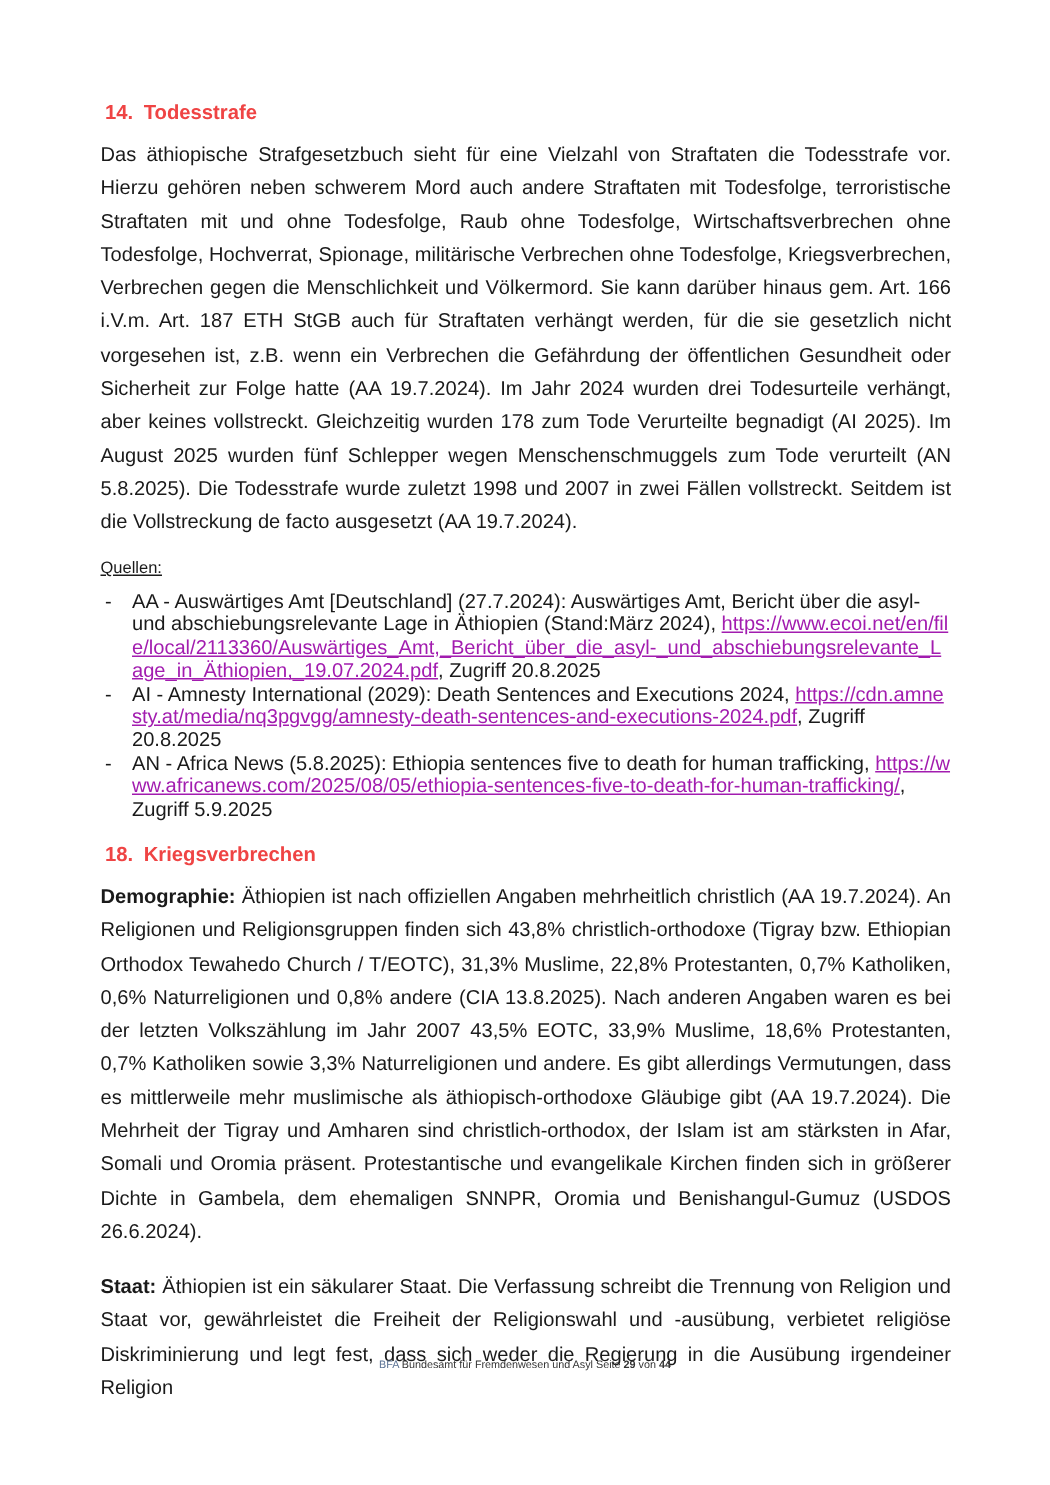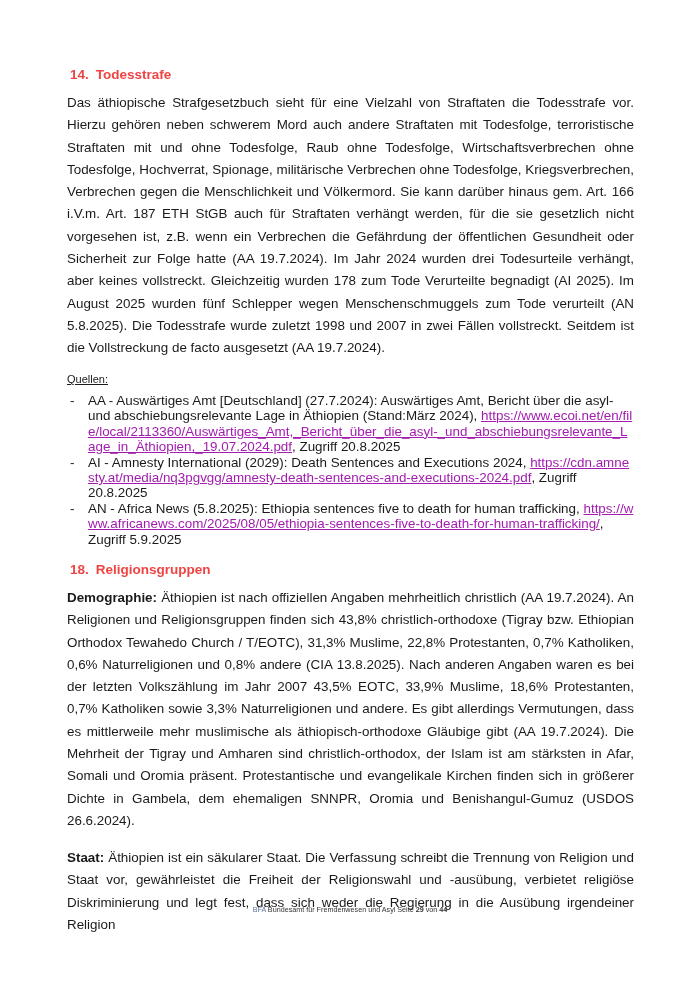--- a/index.html
+++ b/index.html
@@ -57,21 +57,21 @@
       <span class="dash">-</span>
       <span>AI - Amnesty International (2029): Death Sentences and Executions 2024, </span><a class="link" href="#">https://cdn.amnesty.at/media/nq3pgvgg/amnesty-death-sentences-and-executions-2024.pdf</a><span>, Zugriff 20.8.2025</span>
     </li>
     <li>
       <span class="dash">-</span>
       <span>AN - Africa News (5.8.2025): Ethiopia sentences five to death for human trafficking, </span><a class="link" href="#">https://www.africanews.com/2025/08/05/ethiopia-sentences-five-to-death-for-human-trafficking/</a><span>, Zugriff 5.9.2025</span>
     </li>
   </ul>
 
   <h2 style="top:562px;">
-    <span class="num">18.</span><span>Religionsgruppen</span>
+    <span class="num">18.</span><span>Kriegsverbrechen</span>
   </h2>
 
   <p class="para" style="top:587px;"><b>Demographie:</b><span> Äthiopien ist nach offiziellen Angaben mehrheitlich christlich (AA 19.7.2024). An Religionen und Religionsgruppen finden sich 43,8% christlich-orthodoxe (Tigray bzw. Ethiopian Orthodox Tewahedo Church / T/EOTC), 31,3% Muslime, 22,8% Protestanten, 0,7% Katholiken, 0,6% Naturreligionen und 0,8% andere (CIA 13.8.2025). Nach anderen Angaben waren es bei der letzten Volkszählung im Jahr 2007 43,5% EOTC, 33,9% Muslime, 18,6% Protestanten, 0,7% Katholiken sowie 3,3% Naturreligionen und andere. Es gibt allerdings Vermutungen, dass es mittlerweile mehr muslimische als äthiopisch-orthodoxe Gläubige gibt (AA 19.7.2024). Die Mehrheit der Tigray und Amharen sind christlich-orthodox, der Islam ist am stärksten in Afar, Somali und Oromia präsent. Protestantische und evangelikale Kirchen finden sich in größerer Dichte in Gambela, dem ehemaligen SNNPR, Oromia und Benishangul-Gumuz (USDOS 26.6.2024).</span></p>
 
   <p class="para" style="top:847px;"><b>Staat:</b><span> Äthiopien ist ein säkularer Staat. Die Verfassung schreibt die Trennung von Religion und Staat vor, gewährleistet die Freiheit der Religionswahl und -ausübung, verbietet religiöse Diskriminierung und legt fest, dass sich weder die Regierung in die Ausübung irgendeiner Religion</span></p>
 
 </div>
 
 <div class="footer">
   <span class="brand">BFA</span><span> Bundesamt für Fremdenwesen und Asyl Seite </span><b>29</b><span> von </span><b>44</b>

